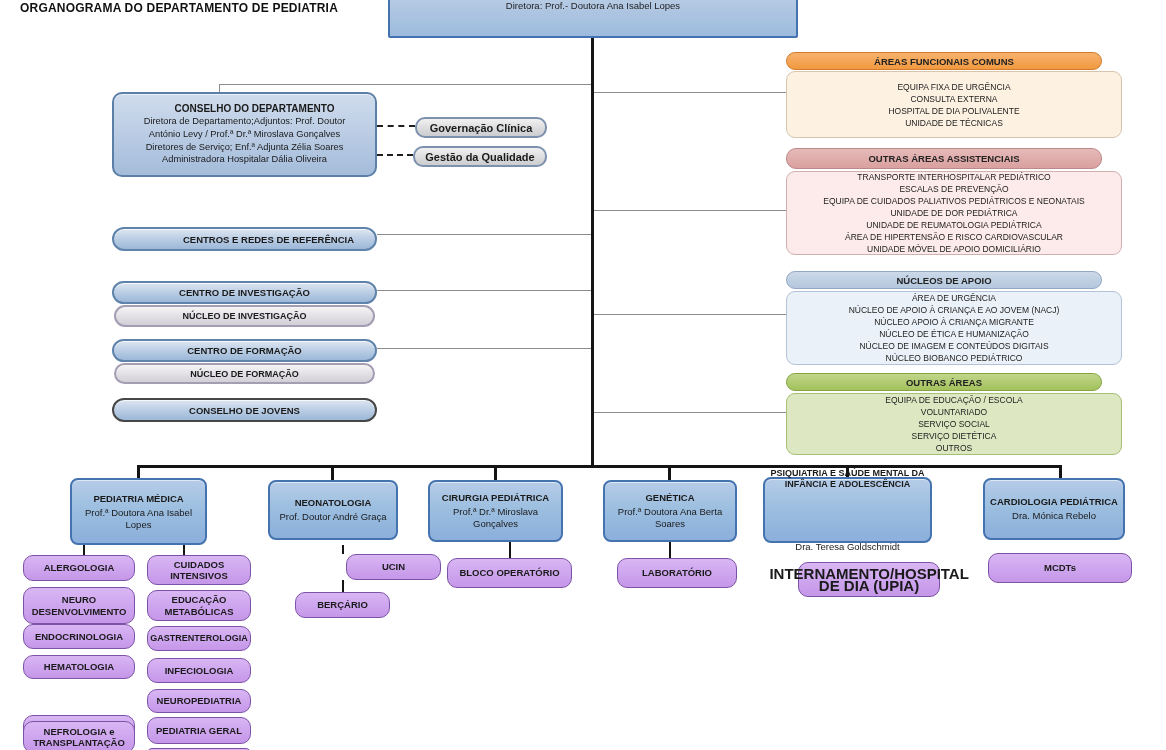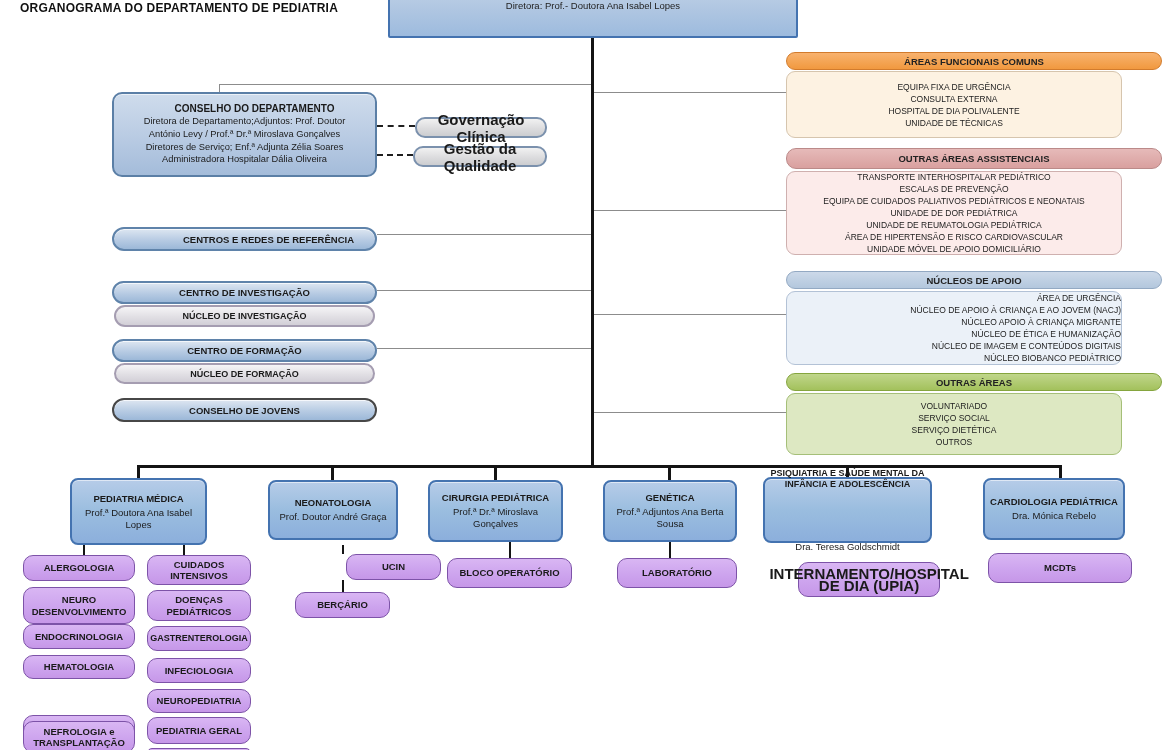--- a/index.html
+++ b/index.html
@@ -25,47 +25,47 @@
   .conselho{left:112px;top:92px;width:265px;height:85px;border:2px solid #5b7fa6;border-radius:10px;
             background:linear-gradient(180deg,#cfdcec 0%,#b6c9e2 60%,#a4bcda 100%);
             box-shadow:inset 0 1px 0 rgba(255,255,255,.6);
             display:flex;flex-direction:column;justify-content:center;text-align:center;}
   .conselho .t{font-size:10px;font-weight:bold;margin-bottom:1px;padding-left:20px;}
   .conselho .l{font-size:9.3px;line-height:12.8px;}
 
   
   .gov-pill{border:2px solid #7b91ad;border-radius:10px;
             background:linear-gradient(180deg,#f1f1f1 0%,#dcdcde 55%,#cccdd0 100%);
-            font-size:15px;font-weight:bold;text-align:center;display:flex;align-items:center;justify-content:center;}
+            font-size:11px;font-weight:bold;text-align:center;display:flex;align-items:center;justify-content:center;}
 
   
   .blue-pill{left:112px;width:265px;border:2px solid #5f83aa;border-radius:12px;
              background:linear-gradient(180deg,#dde6f1 0%,#b7cbe3 55%,#9cb8d8 100%);
              box-shadow:inset 0 1px 0 rgba(255,255,255,.7);
              font-size:9.5px;font-weight:bold;text-align:center;
              display:flex;align-items:center;justify-content:center;}
   .gray-pill2{left:114px;width:261px;border:2px solid #a59db1;border-radius:11px;
              background:linear-gradient(180deg,#f5f4f6 0%,#e1dfe4 55%,#d2cfd7 100%);
              font-size:9px;font-weight:bold;text-align:center;
              display:flex;align-items:center;justify-content:center;}
   .dark-border{border-color:#474747;}
 
   
-  .sec-header{left:786px;width:376px;height:18px;border-radius:9px;
+  .sec-header{left:786px;width:316px;height:18px;border-radius:9px;
               font-size:9.5px;font-weight:bold;text-align:center;
               display:flex;align-items:center;justify-content:center;color:#222;}
   .sec-body{left:786px;width:336px;border-radius:9px;
             display:flex;flex-direction:column;justify-content:center;text-align:center;}
   .sec-body .i{font-size:8.5px;line-height:12px;color:#222;}
   .h-orange{background:linear-gradient(180deg,#f8b26e 0%,#f1993f 100%);border:1.5px solid #d27b2c;}
   .b-orange{background:#fdf2e2;border:1px solid #d6c5ae;}
   .h-pink{background:linear-gradient(180deg,#e6bab9 0%,#d9a09f 100%);border:1.5px solid #bb8a89;}
   .b-pink{background:#fcebea;border:1px solid #cfb0af;}
   .h-blue{background:linear-gradient(180deg,#ccd9e9 0%,#b3c7dd 100%);border:1.5px solid #93a9c3;}
-  .b-blue{background:#ebf1f8;border:1px solid #b3c2d6;align-items:flex-end;}
+  .b-blue{background:#ebf1f8;border:1px solid #b3c2d6;}
   .h-green{background:linear-gradient(180deg,#c0d68b 0%,#a3c15c 100%);border:1.5px solid #85a53e;}
   .b-green{background:#dde8c2;border:1px solid #a5bf78;}
 
   
   .dept{border:2px solid #4473b0;border-radius:8px;
         background:linear-gradient(180deg,#b6cce8 0%,#9abddf 50%,#8cafdc 100%);
         box-shadow:inset 0 1px 0 rgba(255,255,255,.55);
         display:flex;flex-direction:column;justify-content:center;text-align:center;padding:0 4px;}
   .dept .t{font-size:9.5px;font-weight:bold;line-height:12px;}
   .dept .h{font-size:9.5px;line-height:12px;margin-top:2px;text-align:center;}
@@ -158,60 +158,61 @@
     <div class="i">ÁREA DE URGÊNCIA</div>
     <div class="i">NÚCLEO DE APOIO À CRIANÇA E AO JOVEM (NACJ)</div>
     <div class="i">NÚCLEO APOIO À CRIANÇA MIGRANTE</div>
     <div class="i">NÚCLEO DE ÉTICA E HUMANIZAÇÃO</div>
     <div class="i">NÚCLEO DE IMAGEM E CONTEÚDOS DIGITAIS</div>
     <div class="i">NÚCLEO BIOBANCO PEDIÁTRICO</div>
   </div>
 
   <div class="abs sec-header h-green" style="top:373px;">OUTRAS ÁREAS</div>
   <div class="abs sec-body b-green" style="top:393px;height:62px;">
+    <div class="i">EQUIPA DE EDUCAÇÃO / ESCOLA</div>
     <div class="i">VOLUNTARIADO</div>
     <div class="i">SERVIÇO SOCIAL</div>
     <div class="i">SERVIÇO DIETÉTICA</div>
     <div class="i">OUTROS</div>
   </div>
 
   <div class="abs dept" style="left:70px;top:478px;width:137px;height:67px;">
     <div class="t">PEDIATRIA MÉDICA</div>
     <div class="h">Prof.ª Doutora Ana Isabel Lopes</div>
   </div>
   <div class="abs dept" style="left:268px;top:480px;width:130px;height:60px;">
     <div class="t">NEONATOLOGIA</div>
     <div class="h">Prof. Doutor André Graça</div>
   </div>
   <div class="abs dept" style="left:428px;top:480px;width:135px;height:62px;">
     <div class="t">CIRURGIA PEDIÁTRICA</div>
     <div class="h">Prof.ª Dr.ª Miroslava Gonçalves</div>
   </div>
   <div class="abs dept" style="left:603px;top:480px;width:134px;height:62px;">
     <div class="t">GENÉTICA</div>
-    <div class="h">Prof.ª Adjuntos Ana Berta Sousa</div>
+    <div class="h">Prof.ª Doutora Ana Berta Soares</div>
   </div>
   <div class="abs dept small" style="left:763px;top:477px;width:169px;height:66px;gap:48px;">
     <div class="t">PSIQUIATRIA E SAÚDE MENTAL DA INFÂNCIA E ADOLESCÊNCIA</div>
     <div class="h">Dra. Teresa Goldschmidt</div>
   </div>
   <div class="abs dept" style="left:983px;top:478px;width:142px;height:62px;">
     <div class="t">CARDIOLOGIA PEDIÁTRICA</div>
     <div class="h">Dra. Mónica Rebelo</div>
   </div>
 
   <div class="abs unit" style="left:23px;top:555px;width:112px;height:26px;">ALERGOLOGIA</div>
   <div class="abs unit" style="left:23px;top:587px;width:112px;height:37px;">NEURO DESENVOLVIMENTO</div>
   <div class="abs unit" style="left:23px;top:624px;width:112px;height:25px;">ENDOCRINOLOGIA</div>
   <div class="abs unit" style="left:23px;top:655px;width:112px;height:24px;">HEMATOLOGIA</div>
   <div class="abs unit" style="left:23px;top:715px;width:112px;height:30px;">MEDICINA DO ADOLESCENTE</div>
   <div class="abs unit" style="left:23px;top:721px;width:112px;height:32px;">NEFROLOGIA e TRANSPLANTAÇÃO</div>
 
   <div class="abs unit" style="left:147px;top:555px;width:104px;height:30px;">CUIDADOS INTENSIVOS</div>
-  <div class="abs unit" style="left:147px;top:590px;width:104px;height:31px;">DOENÇAS PEDIÁTRICOS</div>
+  <div class="abs unit" style="left:147px;top:590px;width:104px;height:31px;">EDUCAÇÃO METABÓLICAS</div>
   <div class="abs unit" style="left:147px;top:626px;width:104px;height:25px;font-size:9px;">GASTRENTEROLOGIA</div>
   <div class="abs unit" style="left:147px;top:658px;width:104px;height:25px;">INFECIOLOGIA</div>
   <div class="abs unit" style="left:147px;top:689px;width:104px;height:24px;">NEUROPEDIATRIA</div>
   <div class="abs unit" style="left:147px;top:717px;width:104px;height:27px;">PEDIATRIA GERAL</div>
   <div class="abs unit" style="left:147px;top:748px;width:104px;height:10px;"></div>
 
   <div class="abs unit" style="left:306px;top:554px;width:95px;height:26px;margin-left:40px;">UCIN</div>
   <div class="abs unit" style="left:295px;top:592px;width:95px;height:26px;">BERÇÁRIO</div>
 
   <div class="abs unit" style="left:447px;top:558px;width:125px;height:30px;">BLOCO OPERATÓRIO</div>

